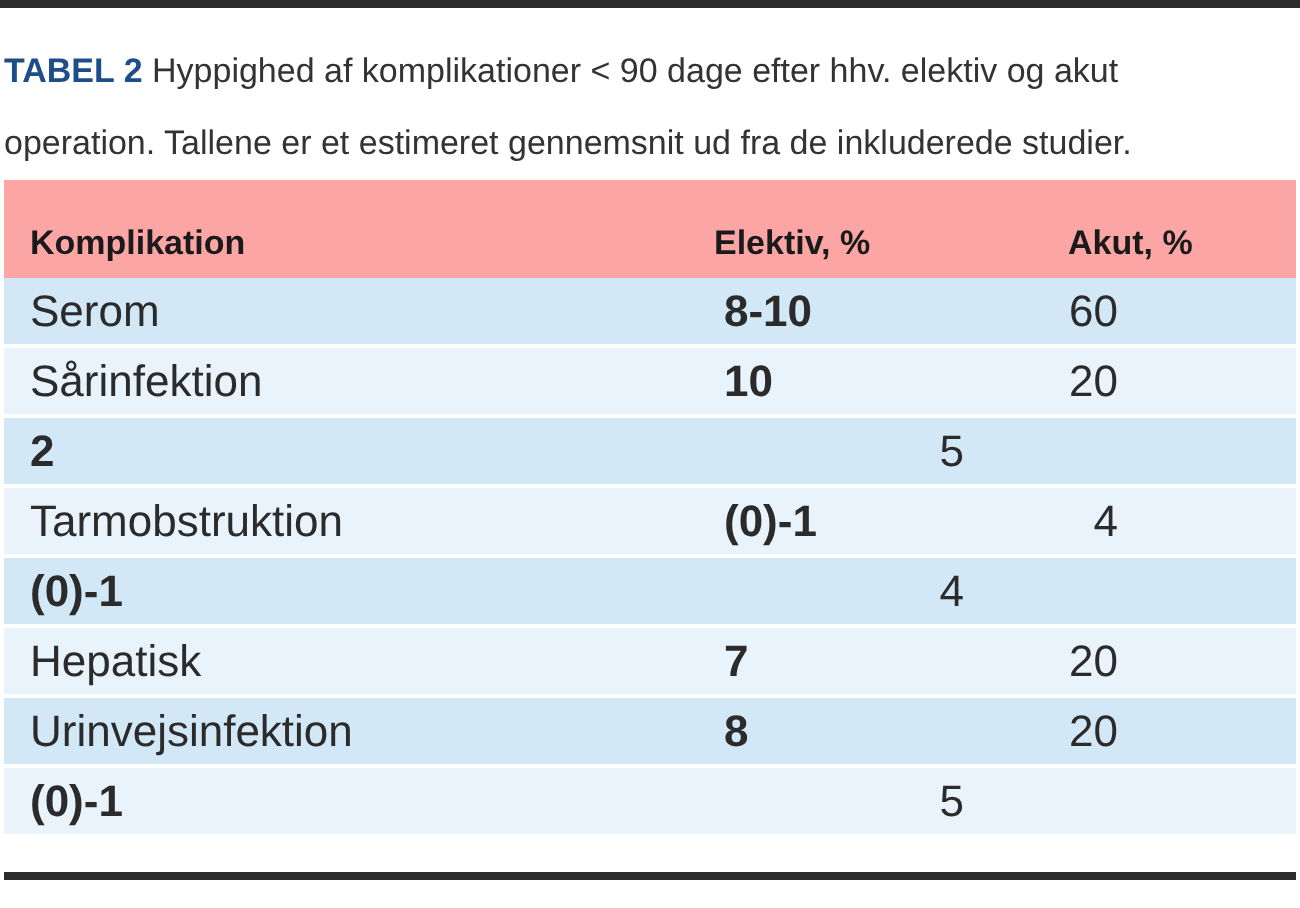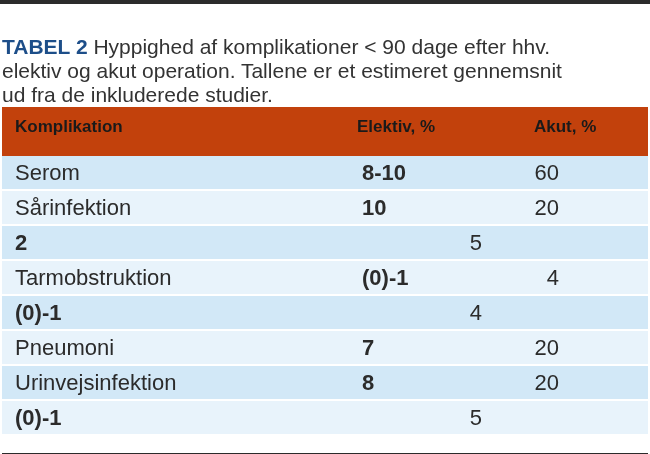--- a/index.html
+++ b/index.html
@@ -22,43 +22,43 @@
     height: 4px;
     background: #2b2b2b;
   }
   .rule-bottom {
     margin: 17px 0 0 2px;
     width: 646px;
     height: 4px;
     background: #2b2b2b;
   }
   .title {
-    margin: 31px 0 0 2px;
+    margin: 14px 0 0 2px;
     width: 565px;
-    font-size: 21px;
-    line-height: 24px;
+    font-size: 17px;
+    line-height: 36px;
     color: #333333;
     letter-spacing: 0px;
   }
   .title .title-label {
     color: #1d4e89;
     font-weight: bold;
   }
   .tbl {
     margin-left: 2px;
     width: 646px;
   }
   .thead {
     display: grid;
     grid-template-columns: 347px 185px 1fr;
     height: 49px;
     align-items: end;
-    padding-bottom: 19px;
+    padding-bottom: 7px;
     box-sizing: border-box;
-    background: #c2410c;
+    background: #fca5a5;
   }
   .thead .th {
     font-weight: bold;
     font-size: 17px;
     color: #1a1a1a;
   }
   .th-komplikation { padding-left: 13px; }
   .th-elektiv { padding-left: 8px; }
   .th-akut { padding-left: 0; }
   .trow {
@@ -117,21 +117,21 @@
         <div class="td-elektiv">(0)-1</div>
         <div class="td-akut">4</div>
         <div></div>
       </div>
       <div class="trow">
         <div class="td-elektiv">(0)-1</div>
         <div class="td-akut">4</div>
         <div></div>
       </div>
       <div class="trow">
-        <div class="td-komplikation">Pneumoni</div>
+        <div class="td-komplikation">Hepatisk</div>
         <div class="td-elektiv">7</div>
         <div class="td-akut">20</div>
         <div></div>
       </div>
       <div class="trow">
         <div class="td-komplikation">Urinvejsinfektion</div>
         <div class="td-elektiv">8</div>
         <div class="td-akut">20</div>
         <div></div>
       </div>

